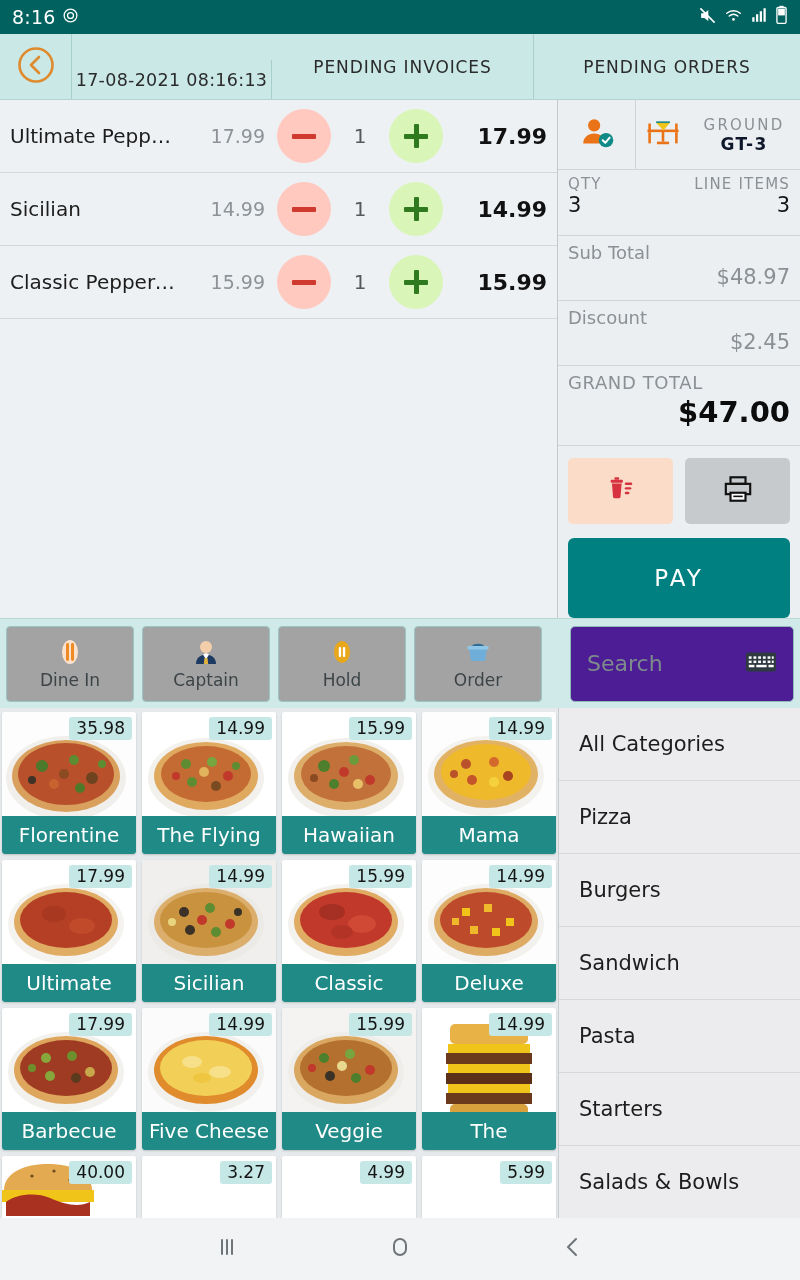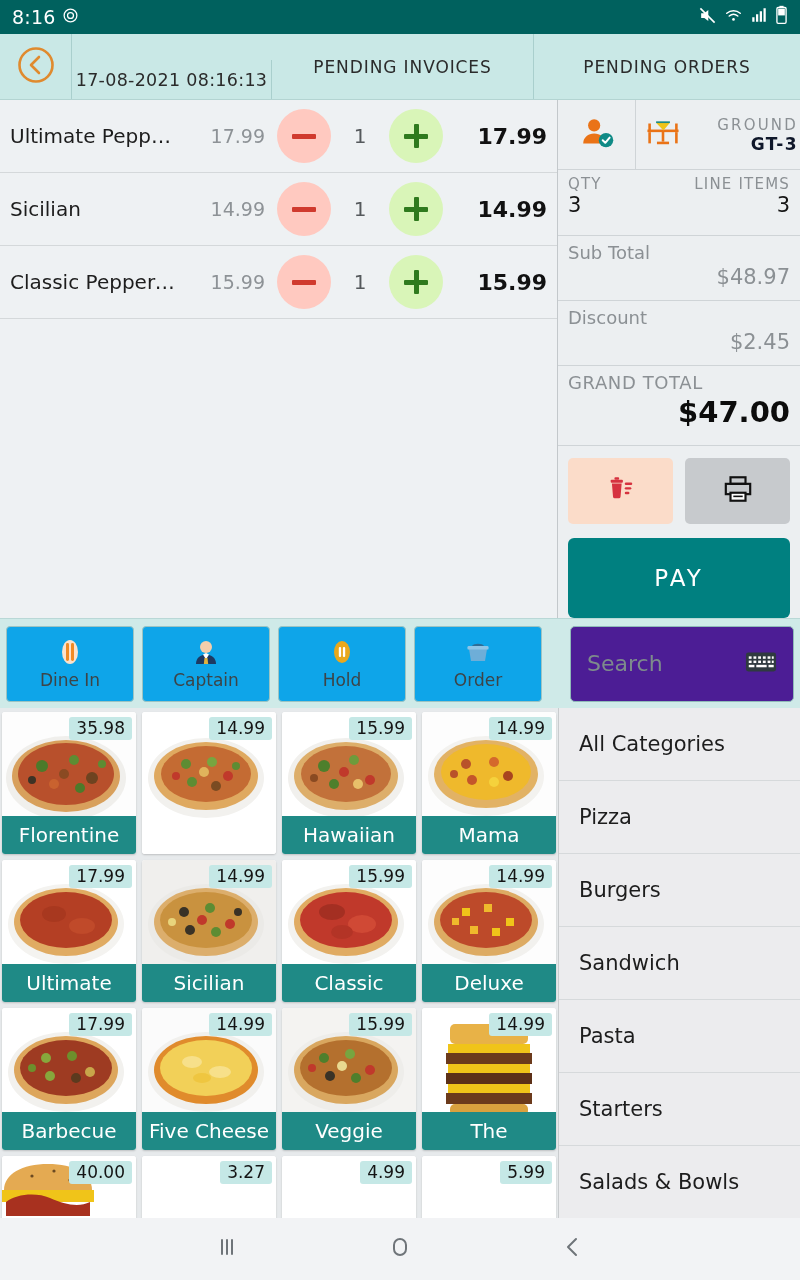--- a/index.html
+++ b/index.html
@@ -73,21 +73,21 @@
   .ci-total { width: 92px; text-align: right; font-size: 22px; color: #111; font-weight: 600; }
 
   
   .totals { flex: 1; display: flex; flex-direction: column; background: #eceff1; }
   .tp-head { display: flex; height: 70px; border-bottom: 1px solid #cfd4d7; }
   .tp-cust {
     width: 78px; display: flex; align-items: center; justify-content: center;
     border-right: 1px solid #cfd4d7;
   }
   .tp-table { flex: 1; display: flex; align-items: center; padding-left: 8px; gap: 8px; }
-  .tp-tbl-txt { text-align: right; flex: 1; padding-right: 2px; overflow: hidden; }
+  .tp-tbl-txt { text-align: center; flex: 1; padding-right: 2px; overflow: hidden; }
   .tp-zone { font-size: 15px; color: #8b9094; letter-spacing: 2.2px; white-space: nowrap; }
   .tp-code { font-size: 17px; color: #0f172a; letter-spacing: 1.4px; font-weight: 600; }
 
   .tp-qty { height: 66px; border-bottom: 1px solid #cfd4d7; padding: 5px 10px 0 10px; }
   .tp-qty-labels, .tp-qty-vals { display: flex; justify-content: space-between; }
   .tp-lbl { font-size: 15px; color: #8b9094; letter-spacing: 1.2px; }
   .tp-val { font-size: 21px; color: #151515; }
 
   .tp-line { height: 65px; border-bottom: 1px solid #cfd4d7; padding: 6px 10px 0 10px; }
   .tp-line .l { font-size: 18px; color: #8b9094; display: block; }
@@ -110,21 +110,21 @@
     color: #ffffff; font-size: 23px; letter-spacing: 3px;
   }
 
   
   .toolbar {
     height: 90px; background: #cfeae8; display: flex; align-items: center;
     padding: 6px 6px; gap: 8px; border-top: 1px solid #b9d8d6;
   }
   .tool {
     width: 128px; height: 76px; border: 1px solid #9cc4c2; border-radius: 4px;
-    background: #0ea5e9; display: flex; flex-direction: column;
+    background: #a3a3a3; display: flex; flex-direction: column;
     align-items: center; justify-content: center; gap: 3px;
   }
   .tool-lbl { font-size: 17px; color: #3d4447; }
   .tool-ic { height: 30px; display: flex; align-items: center; justify-content: center; }
   .searchbox {
     flex: 1; height: 76px; border: 1px solid #8fbab8; border-radius: 5px;
     background: #4c1d95; display: flex; align-items: center;
     padding: 8px 16px; margin-left: 20px;
   }
   .search-ph { flex: 1; font-size: 22px; color: #7d8b8c; }
@@ -464,20 +464,21 @@
               <circle cx="70" cy="50" r="5" fill="#77a540"></circle>
             <circle cx="86" cy="64" r="5" fill="#c0392b"></circle>
               <circle cx="50" cy="70" r="5" fill="#5d8c33"></circle>
             <circle cx="74" cy="74" r="5" fill="#7a4b22"></circle>
               <circle cx="34" cy="64" r="4" fill="#c0392b"></circle>
             <circle cx="62" cy="60" r="5" fill="#e0b35c"></circle>
               <circle cx="94" cy="54" r="4" fill="#5d8c33"></circle>
           </svg>
         </div>
         <div class="tile-price">14.99</div>
+        <div class="tile-name">The Flying</div>
       </div>
 
       <div class="tile">
         <div class="tile-img">
           <svg width="134" height="142" viewBox="0 0 134 142" preserveAspectRatio="none">
             <rect width="134" height="142" fill="#ffffff"></rect>
             <ellipse cx="64" cy="66" rx="58" ry="40" fill="#f1f0ed"></ellipse>
             <ellipse cx="64" cy="64" rx="52" ry="34" fill="#ddae6a"></ellipse>
             <ellipse cx="64" cy="62" rx="45" ry="28" fill="#c2713a"></ellipse>
             <circle cx="42" cy="54" r="6" fill="#4e7f2c"></circle>

